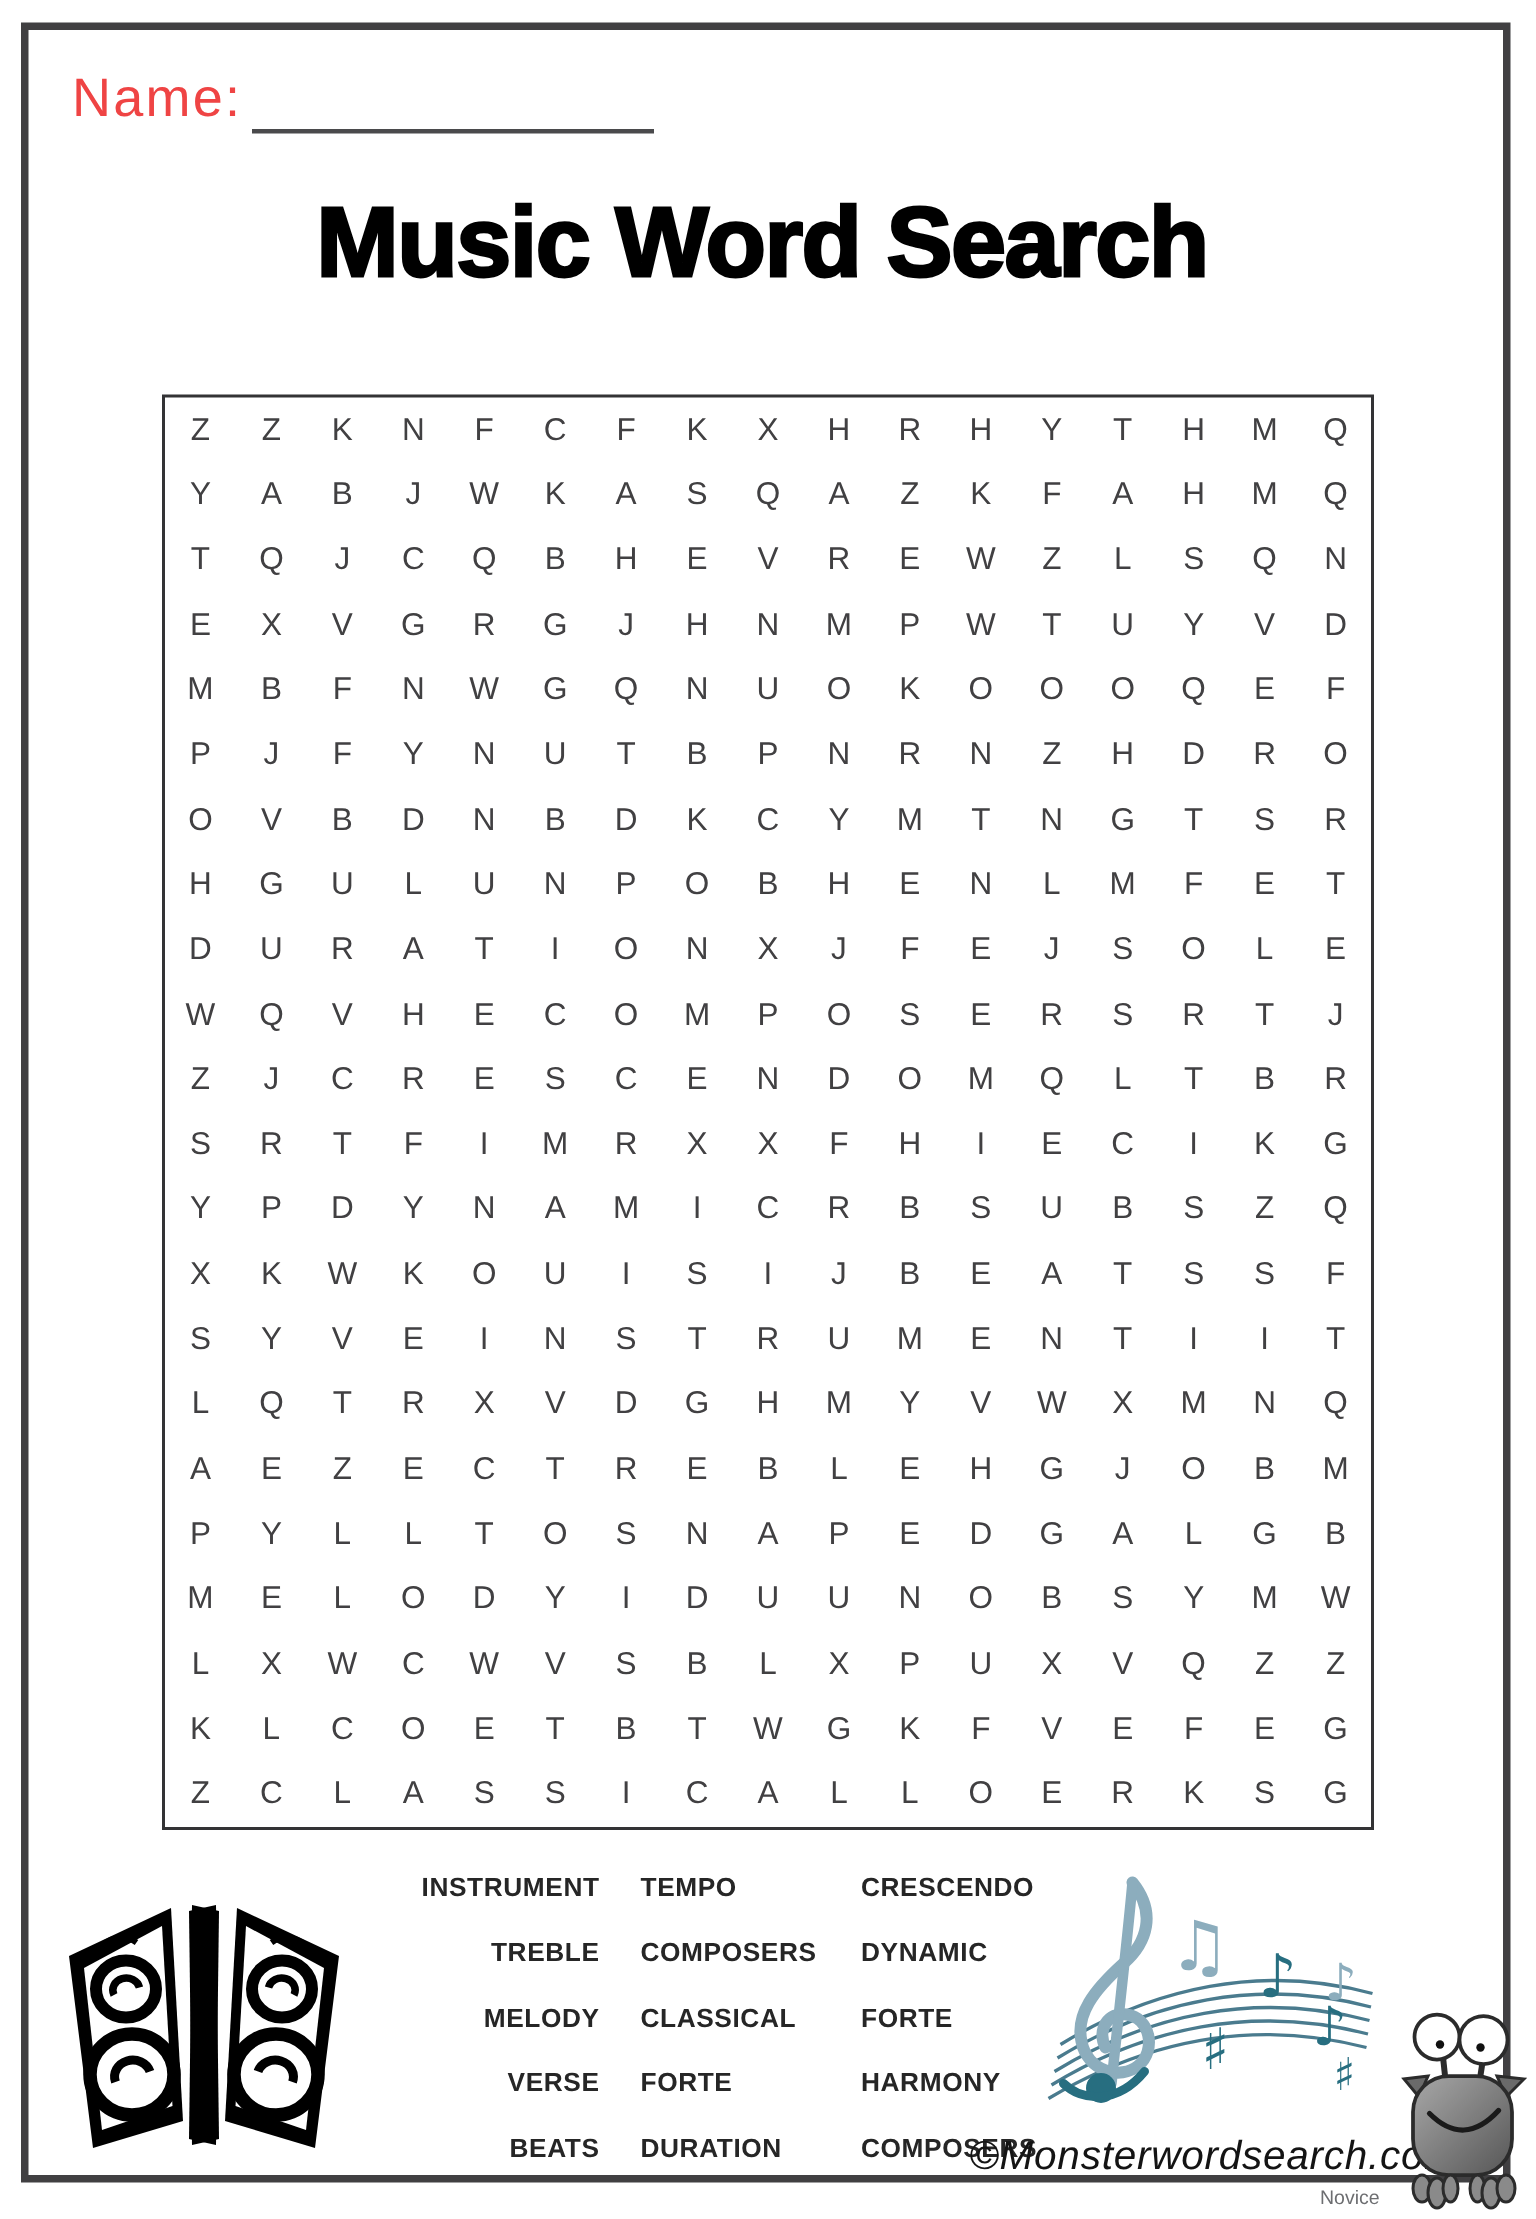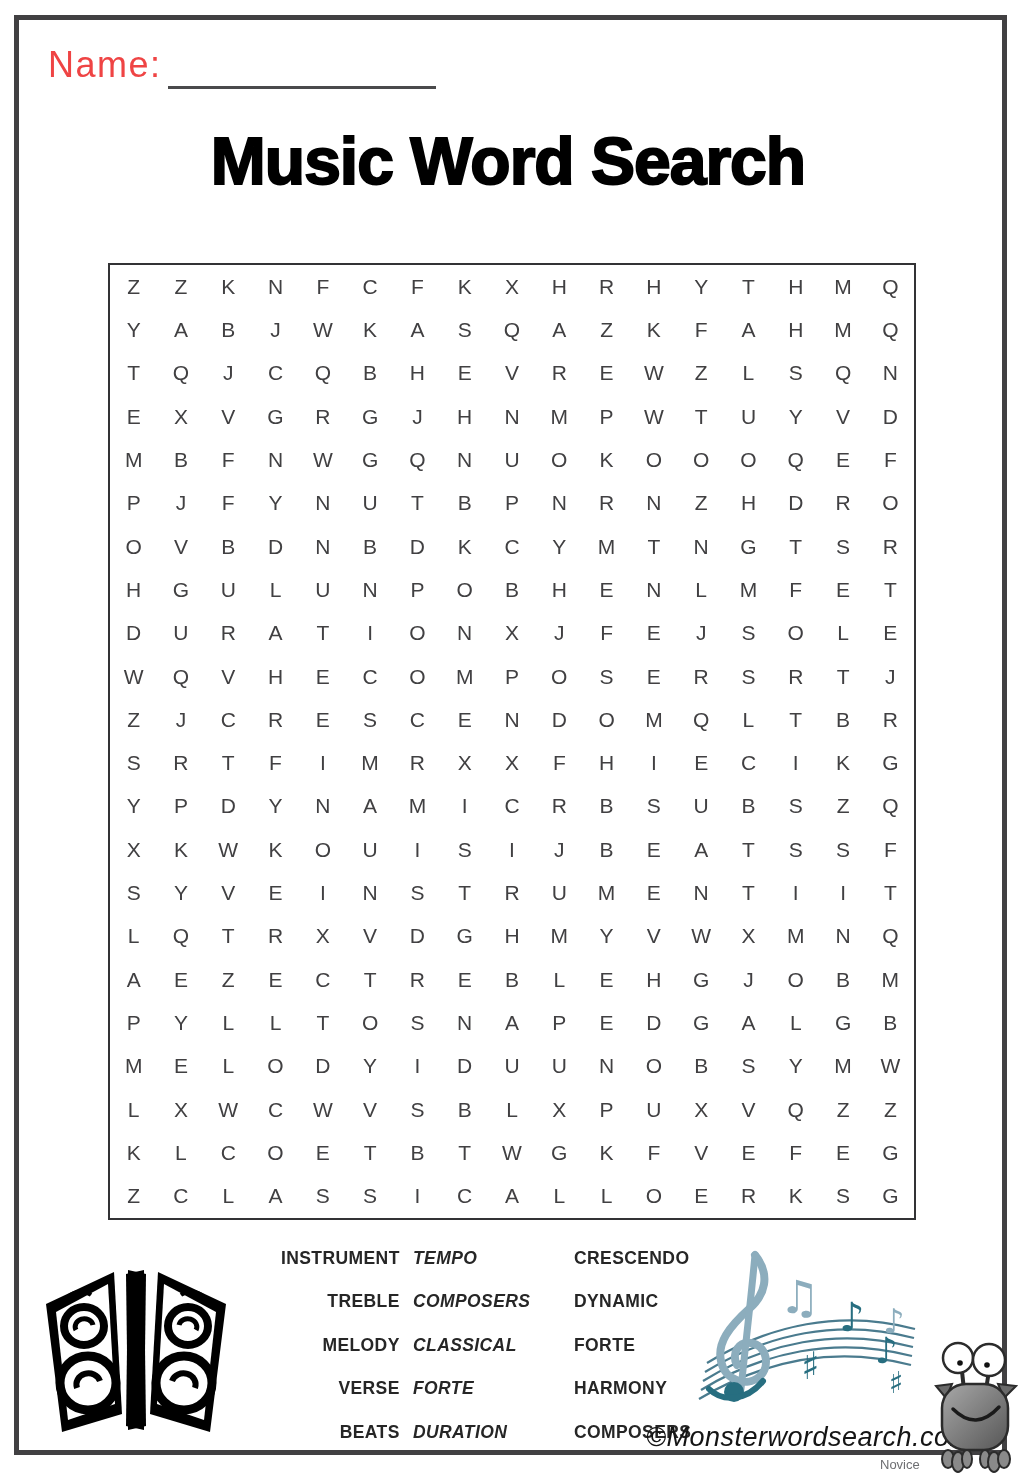--- a/index.html
+++ b/index.html
@@ -29,21 +29,21 @@
     border:2px solid #333335;box-sizing:border-box;z-index:2;
     display:grid;grid-template-columns:repeat(17,1fr);grid-template-rows:repeat(22,1fr);
     background:#fff;
   }
   .cell{
     display:flex;align-items:center;justify-content:center;
     font-size:21px;color:#414042;
   }
   .word-col{position:absolute;top:1248px;z-index:2;}
   .word-col-0{left:281px;text-align:right;}
-  .word-col-1{left:413px;font-style:italic;}
+  .word-col-1{left:427px;}
   .word-col-2{left:574px;}
   .word{
     height:43.4px;font-size:17.5px;font-weight:bold;color:#262626;
     letter-spacing:0.4px;
   }
   .speakers-svg{position:absolute;left:36px;top:1262px;z-index:2;}
   .staff-svg{position:absolute;left:693px;top:1233px;z-index:2;}
   .monster-svg{position:absolute;left:934px;top:1338px;z-index:4;}
   .watermark{
     position:absolute;left:646px;top:1422px;font-size:27px;font-style:italic;

